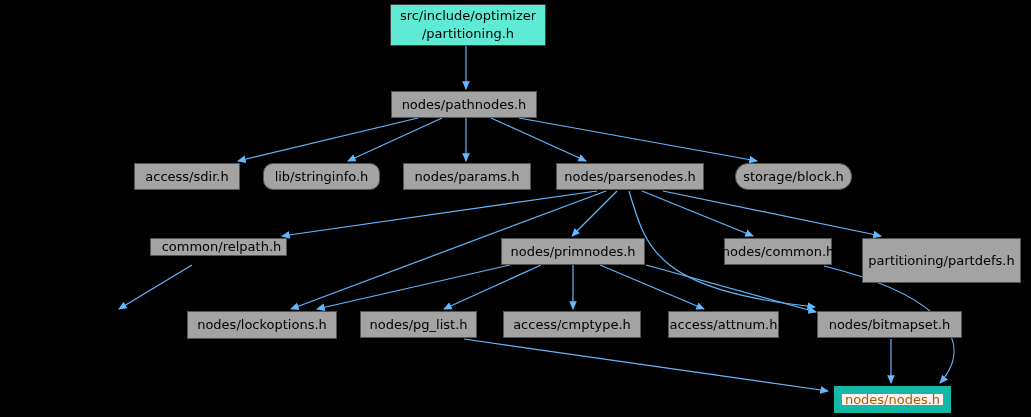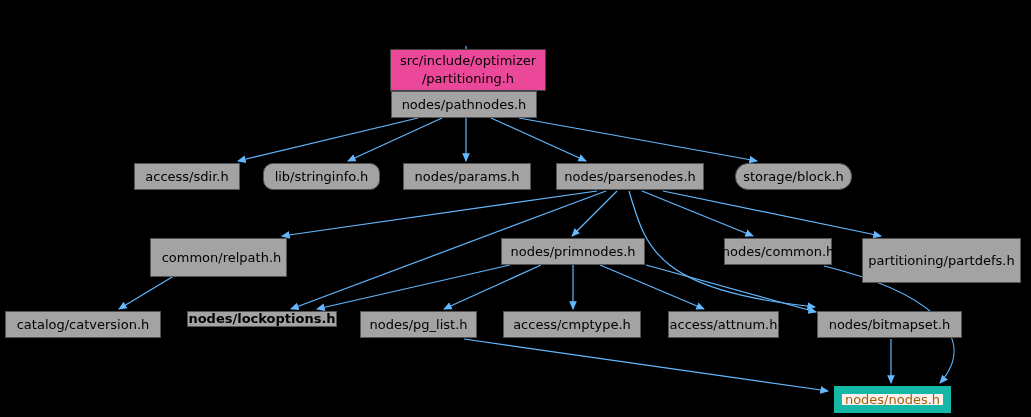--- a/index.html
+++ b/index.html
@@ -21,24 +21,23 @@
     display:flex;
     flex-direction:column;
     align-items:center;
     justify-content:center;
     text-align:center;
     line-height:1.35;
     white-space:nowrap;
     cursor:pointer;
   }
   .node.gray{
-    background:#ec4899;
+    background:#5eead4;
     border-color:#404040;
     cursor:default;
-    margin-top:45px;
   }
   .node.red{
     background:#fff0f0;
     border:8px solid #14b8a6;
     color:#a16207;
   }
   .edge{stroke:#63b8ff;stroke-width:1.2;fill:none;}
 </style>
 </head>
 <body>
@@ -92,37 +91,34 @@
   <div class="node" style="left:403px;top:163px;width:128px;height:27px;">
     <span>nodes/params.h</span>
   </div>
   <div class="node" style="left:556px;top:163px;width:148px;height:27px;">
     <span>nodes/parsenodes.h</span>
   </div>
   <div class="node" style="left:735px;top:163px;width:117px;height:27px;border-radius:13px;">
     <span>storage/block.h</span>
   </div>
 
-  <div class="node" style="left:150px;top:238px;width:137px;height:39px;padding-left:6px;">
+  <div class="node" style="left:150px;top:238px;width:137px;height:18px;padding-left:6px;">
     <span>common/relpath.h</span>
   </div>
   <div class="node" style="left:501px;top:238px;width:144px;height:27px;">
     <span>nodes/primnodes.h</span>
   </div>
   <div class="node" style="left:724px;top:238px;width:108px;height:27px;">
     <span>nodes/common.h</span>
   </div>
   <div class="node" style="left:862px;top:238px;width:159px;height:45px;">
     <span>partitioning/partdefs.h</span>
   </div>
 
-  <div class="node" style="left:5px;top:311px;width:156px;height:27px;">
-    <span>catalog/catversion.h</span>
-  </div>
-  <div class="node" style="left:187px;top:311px;width:150px;height:16px;font-weight:bold;">
+  <div class="node" style="left:187px;top:311px;width:150px;height:28px;">
     <span>nodes/lockoptions.h</span>
   </div>
   <div class="node" style="left:360px;top:311px;width:117px;height:27px;">
     <span>nodes/pg_list.h</span>
   </div>
   <div class="node" style="left:503px;top:311px;width:138px;height:27px;">
     <span>access/cmptype.h</span>
   </div>
   <div class="node" style="left:668px;top:311px;width:111px;height:27px;">
     <span>access/attnum.h</span>

